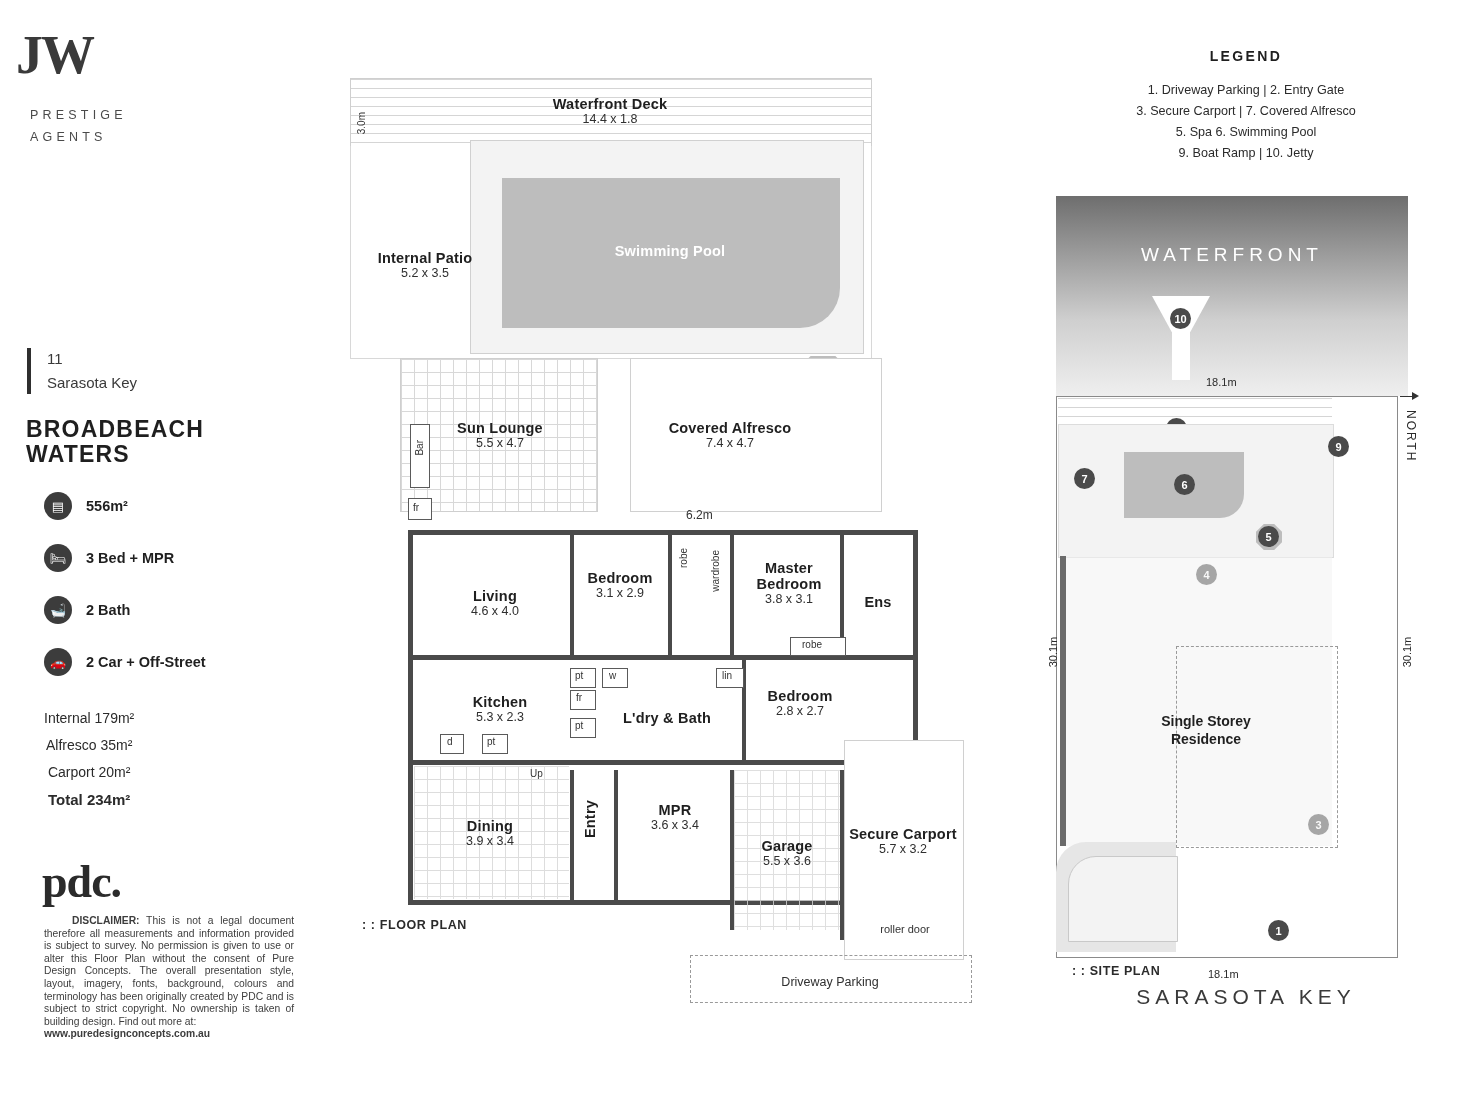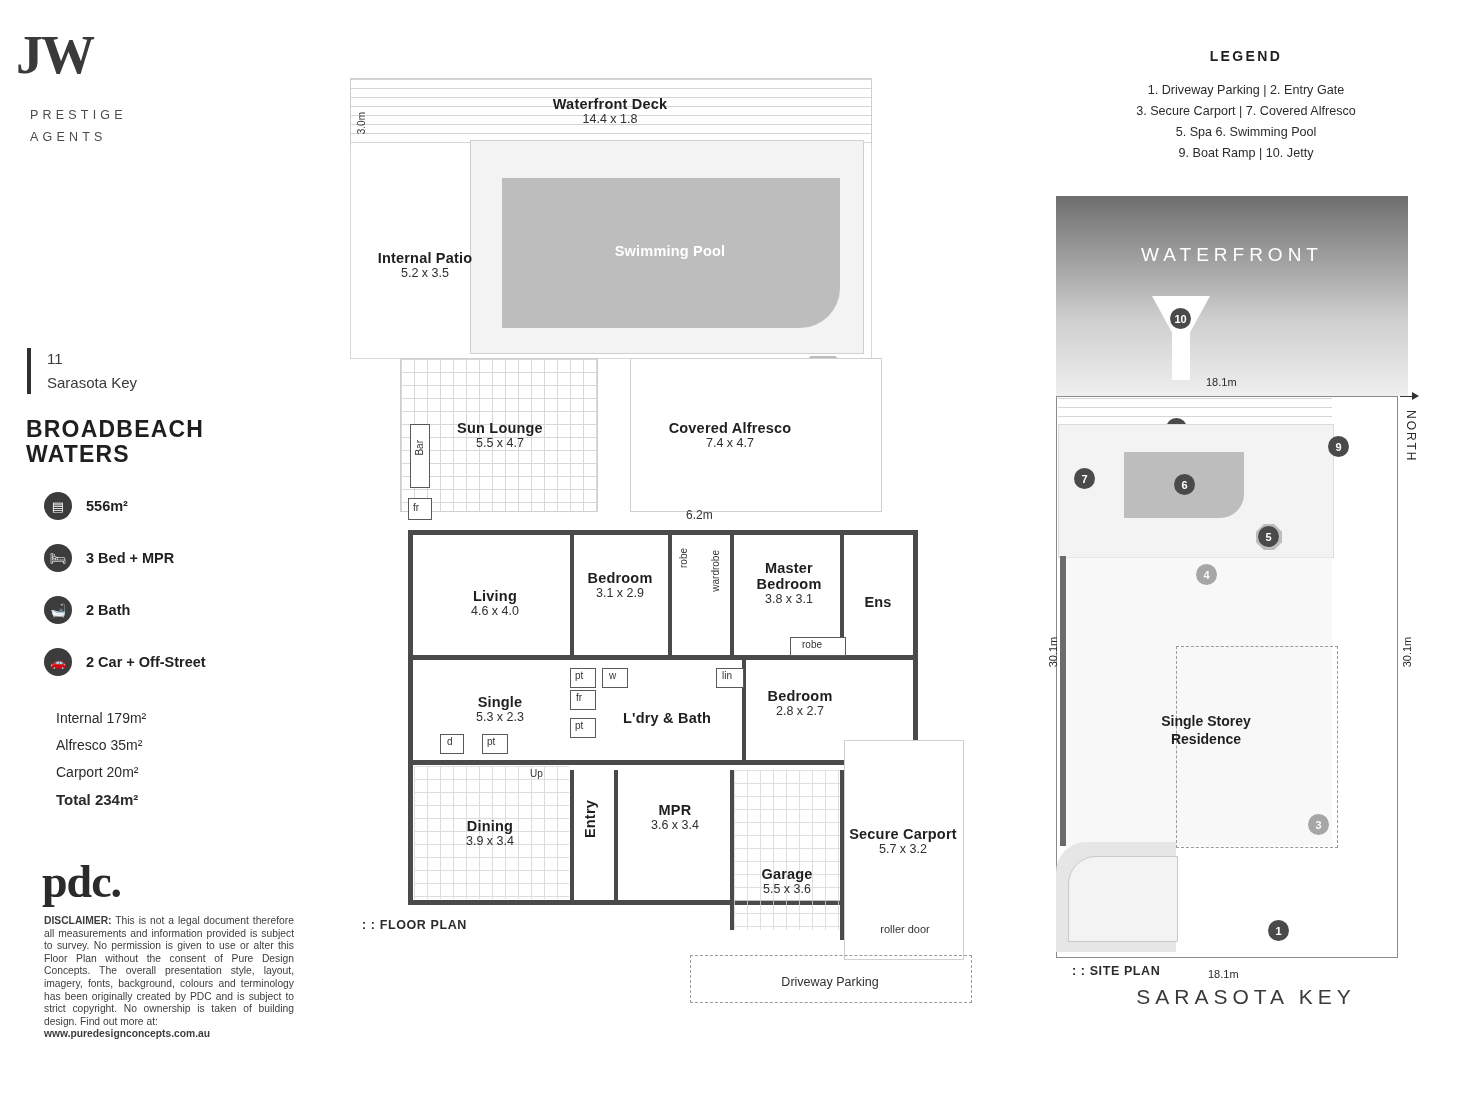--- a/index.html
+++ b/index.html
@@ -34,33 +34,33 @@
 
   .feature{position:absolute;left:44px;display:flex;align-items:center;gap:14px;}
   .feat-ic{
     width:28px;height:28px;border-radius:50%;
     background:#3c3c3c;color:#fff;
     display:flex;align-items:center;justify-content:center;
     font-size:13px;line-height:1;
   }
   .feat-tx{font-size:14.5px;font-weight:700;color:#1f1f1f;}
 
-  .areas{position:absolute;left:56px;top:705px;font-size:14px;line-height:27px;color:#2b2b2b;}
+  .areas{position:absolute;left:44px;top:705px;font-size:14px;line-height:27px;color:#2b2b2b;text-align:center;}
   .areas .tot{font-weight:700;font-size:15px;}
 
   .pdc{
     position:absolute;left:42px;top:855px;
     font-family:"Liberation Serif", serif;
     font-size:46px;font-weight:700;letter-spacing:-1px;color:#2b2b2b;
   }
   .disclaimer{
     position:absolute;left:44px;top:915px;width:250px;
     font-size:10.3px;line-height:12.6px;color:#3d3d3d;text-align:justify;
   }
-  .disclaimer b{font-weight:700;}
+  .disclaimer b{font-weight:700;margin-left:28px;}
   .disclaimer .site{font-weight:700;}
 
   
   #floorplan{left:330px;top:0;width:660px;height:1103px;}
   .fp-label{position:absolute;text-align:center;}
   .rm-name{font-size:14.5px;font-weight:700;color:#1f1f1f;line-height:16px;letter-spacing:.2px;}
   .rm-dim{font-size:12.5px;color:#2f2f2f;line-height:15px;}
   .sm{font-size:10px;color:#333;}
   .vert{writing-mode:vertical-rl;transform:rotate(180deg);}
 
@@ -227,21 +227,21 @@
     <div class="rm-name">Master Bedroom</div>
     <div class="rm-dim">3.8 x 3.1</div>
   </div>
   <div class="fp-label" style="left:512px;top:594px;width:72px;">
     <div class="rm-name">Ens</div>
   </div>
   <div class="white" style="left:460px;top:637px;width:54px;height:17px;border:1px solid #5a5a5a;"></div>
   <div class="sm" style="position:absolute;left:472px;top:639px;">robe</div>
 
   <div class="fp-label" style="left:110px;top:694px;width:120px;">
-    <div class="rm-name">Single</div>
+    <div class="rm-name">Kitchen</div>
     <div class="rm-dim">5.3 x 2.3</div>
   </div>
   <div class="fp-label" style="left:262px;top:710px;width:150px;">
     <div class="rm-name">L'dry &amp; Bath</div>
   </div>
   <div class="fp-label" style="left:415px;top:688px;width:110px;">
     <div class="rm-name">Bedroom</div>
     <div class="rm-dim">2.8 x 2.7</div>
   </div>
   <div class="white" style="left:240px;top:668px;width:24px;height:18px;border:1px solid #5a5a5a;"></div>
@@ -264,21 +264,21 @@
     <div class="rm-name">Dining</div>
     <div class="rm-dim">3.9 x 3.4</div>
   </div>
   <div class="rm-name vert" style="position:absolute;left:252px;top:800px;">Entry</div>
   <div class="sm" style="position:absolute;left:200px;top:768px;">Up</div>
   <div class="fp-label" style="left:290px;top:802px;width:110px;">
     <div class="rm-name">MPR</div>
     <div class="rm-dim">3.6 x 3.4</div>
   </div>
   <div class="hatch" style="left:404px;top:770px;width:106px;height:160px;opacity:.8;"></div>
-  <div class="fp-label" style="left:404px;top:838px;width:106px;margin-top:28px;">
+  <div class="fp-label" style="left:404px;top:838px;width:106px;">
     <div class="rm-name">Garage</div>
     <div class="rm-dim">5.5 x 3.6</div>
   </div>
   <div class="white" style="left:514px;top:740px;width:118px;height:218px;border:1px solid #d0d0d0;"></div>
   <div class="fp-label" style="left:514px;top:826px;width:118px;">
     <div class="rm-name">Secure Carport</div>
     <div class="rm-dim">5.7 x 3.2</div>
   </div>
   <div class="fp-label" style="left:540px;top:922px;width:70px;">
     <div class="sm" style="font-size:11px;line-height:14px;">roller door</div>

